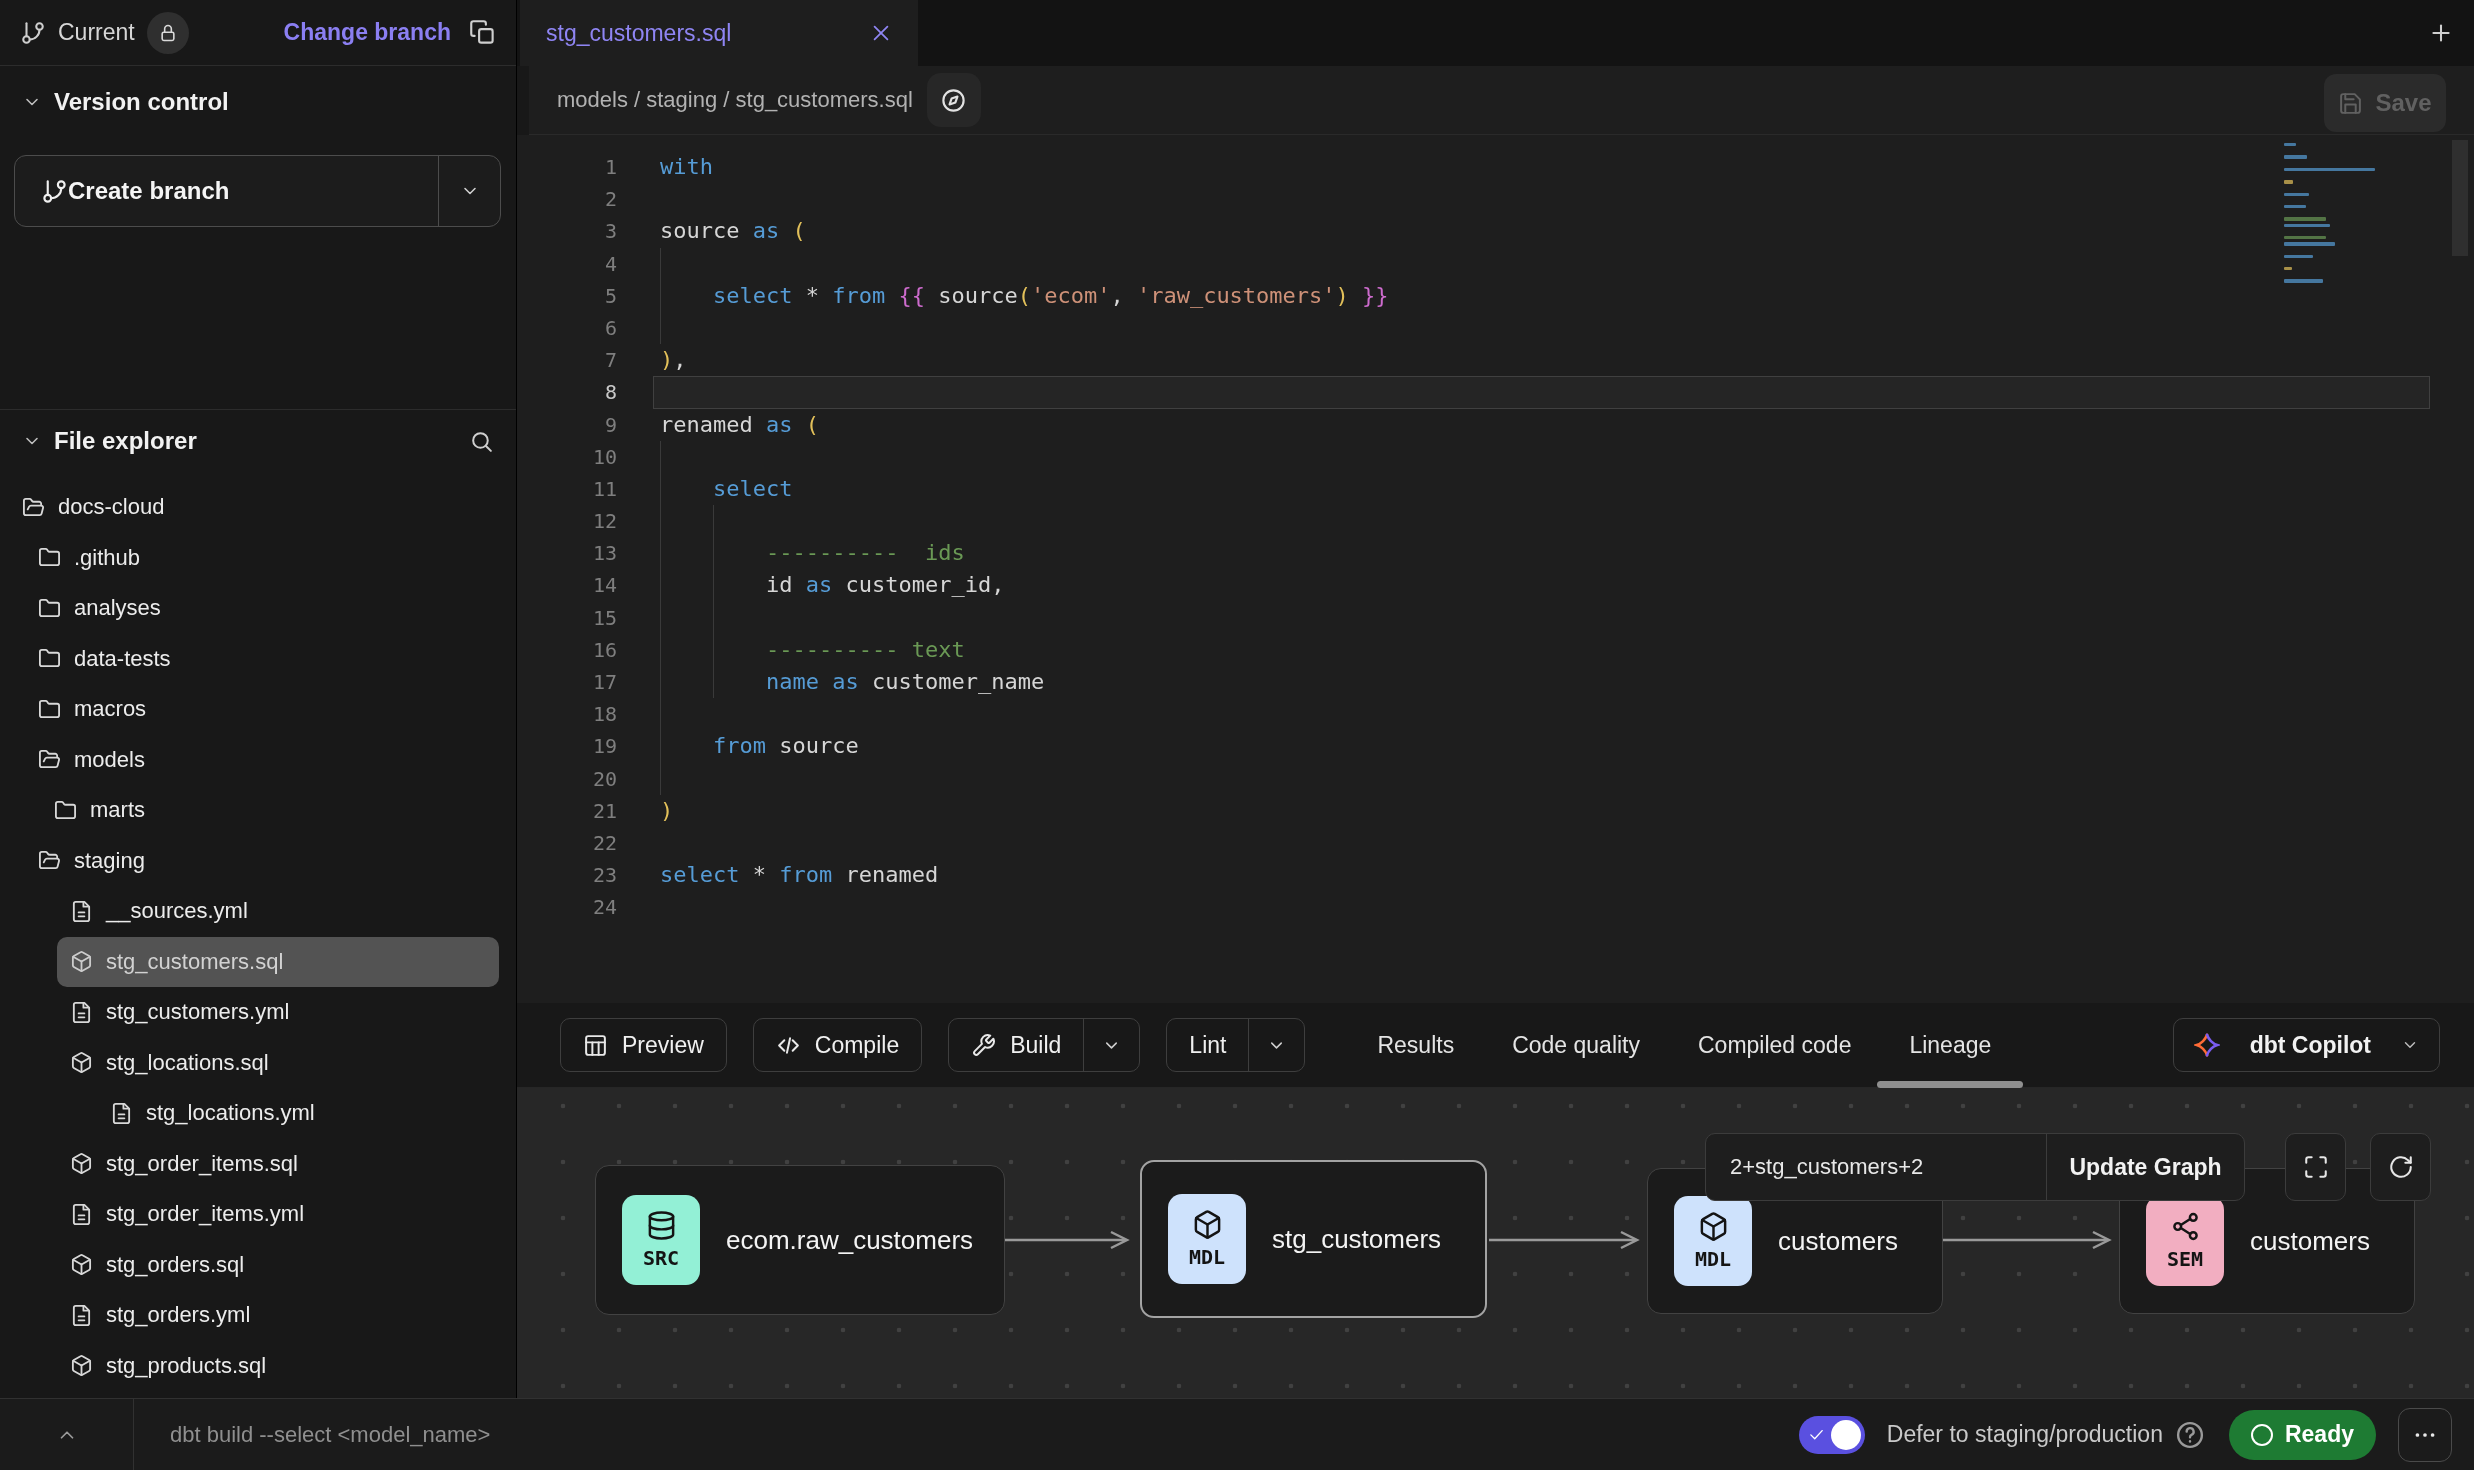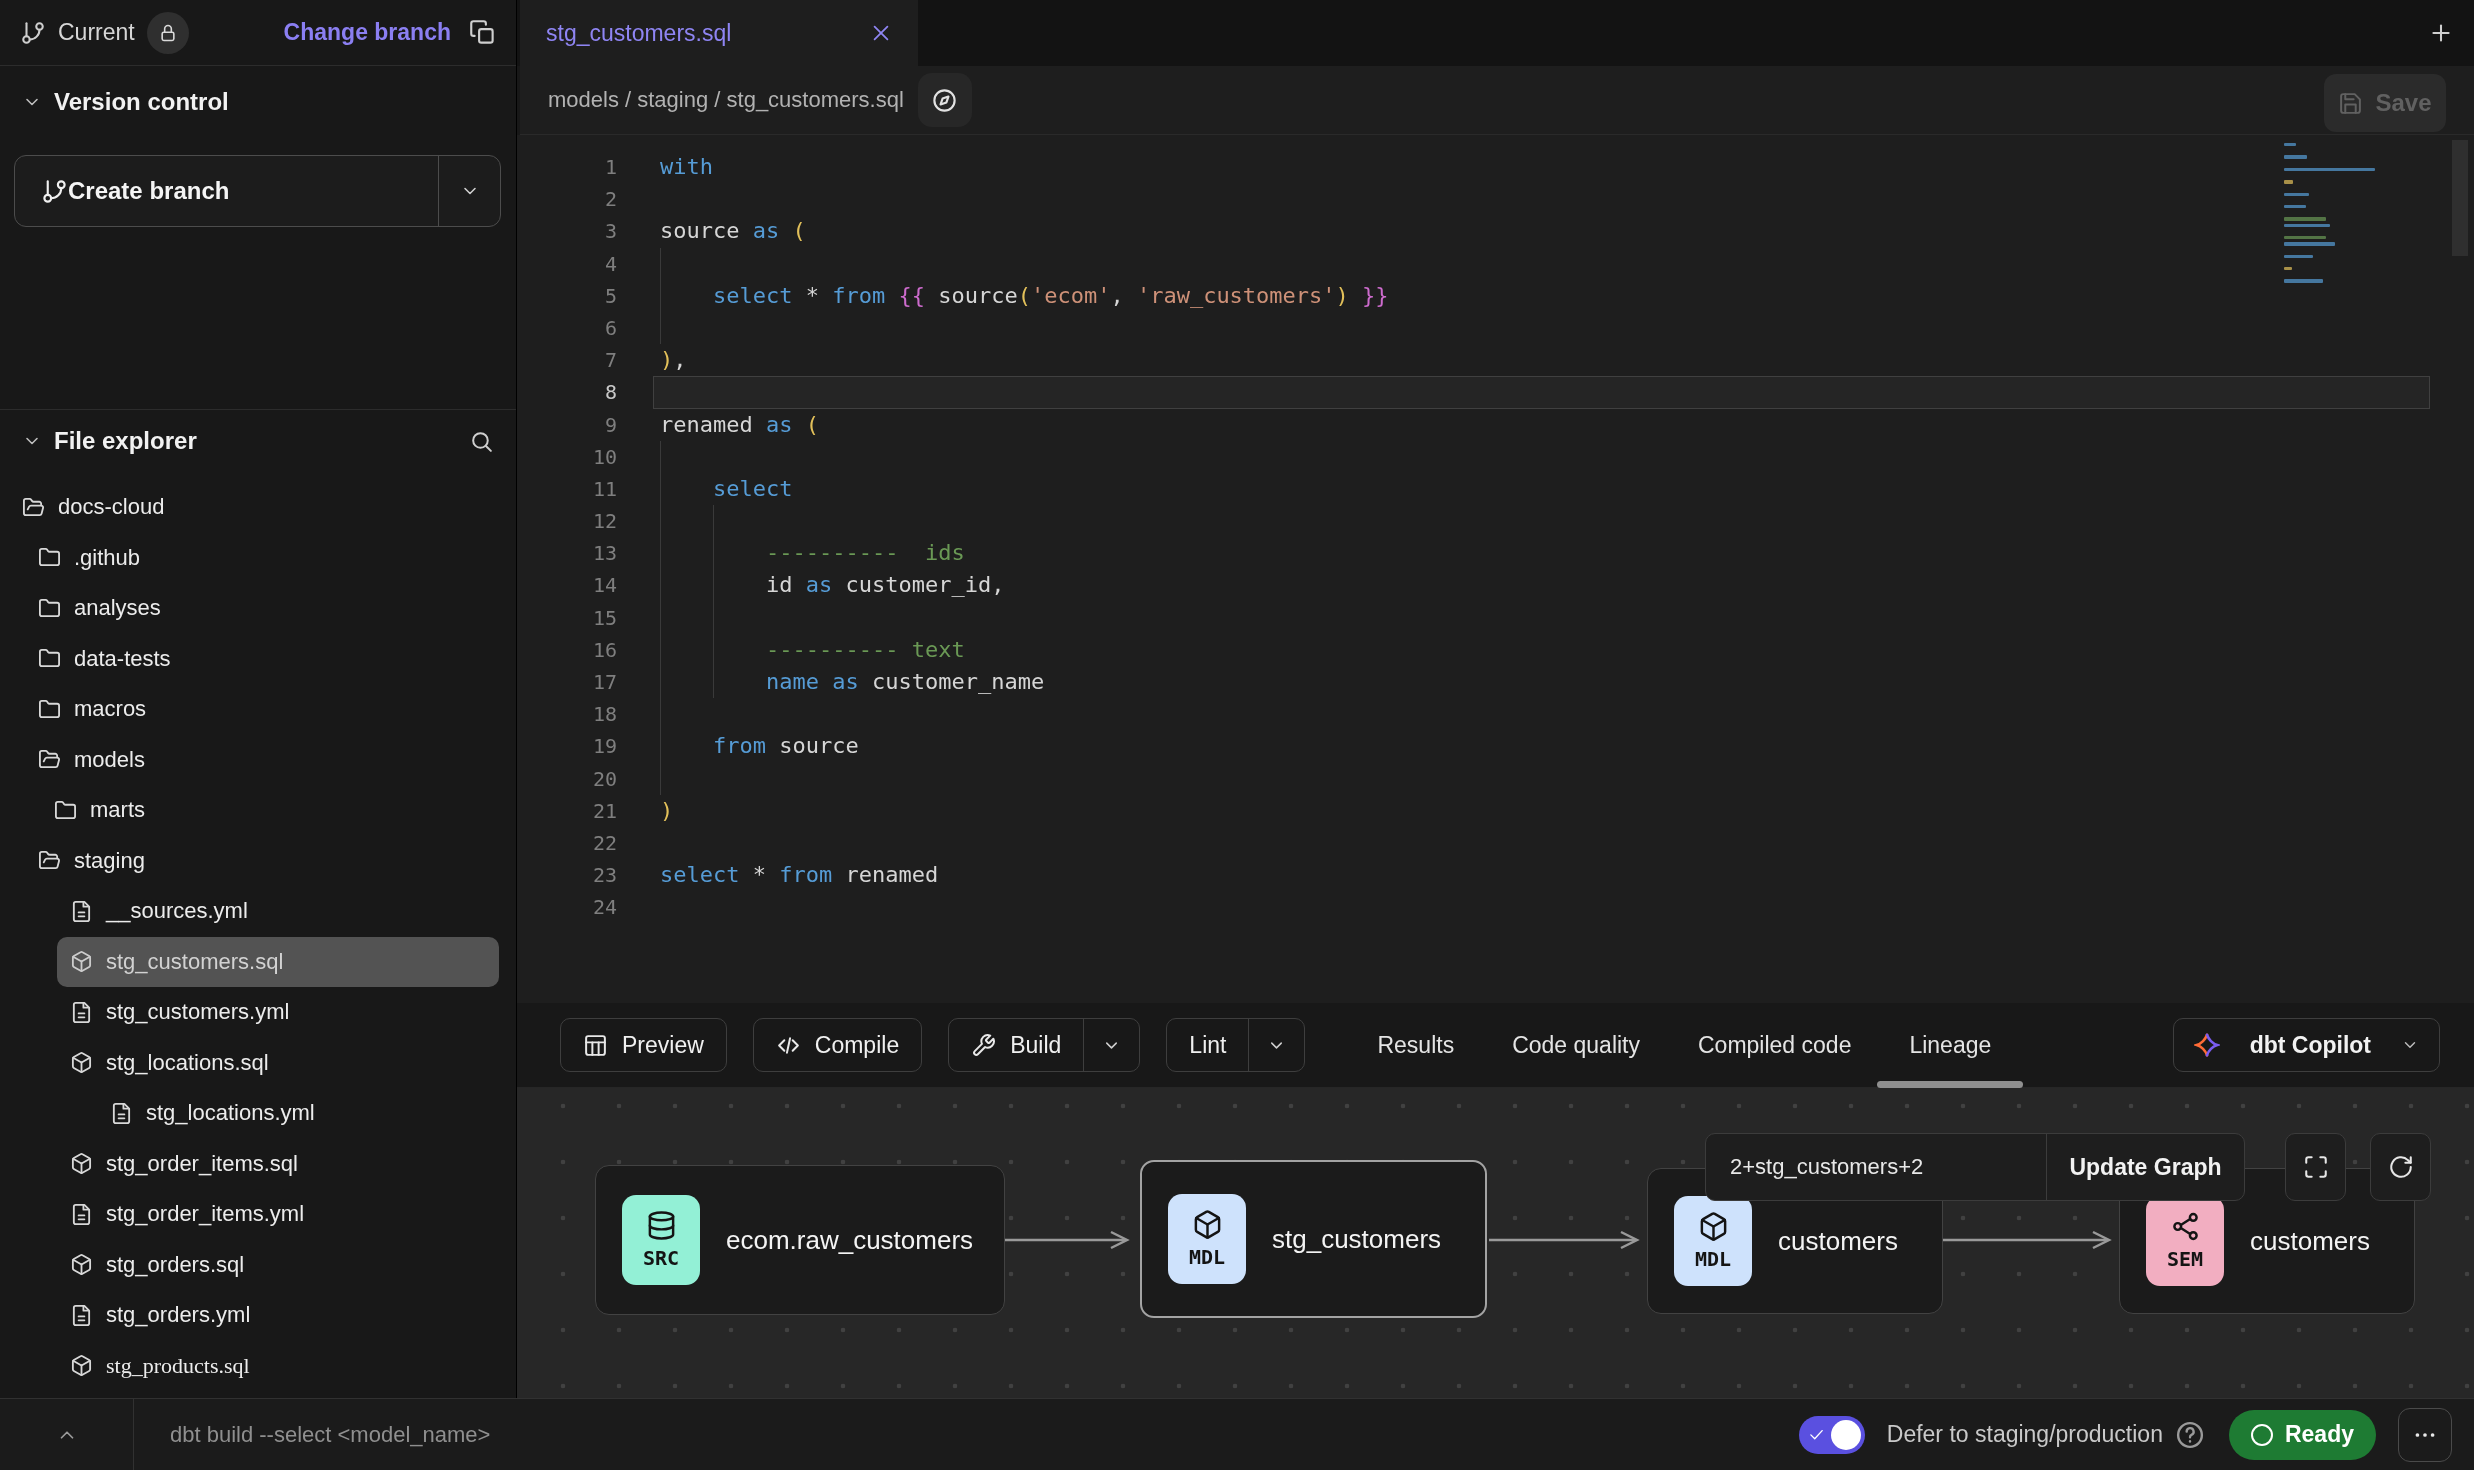--- a/index.html
+++ b/index.html
@@ -44,21 +44,21 @@
   
   #main { position:absolute; left:517px; top:0; right:0; height:1398px; }
 
   #tabbar { position:absolute; left:0; top:0; right:0; height:66px; background:#131313; display:flex; }
   #tab-active { width:398px; margin-left:3px; background:#1e1e1e; display:flex; align-items:center; justify-content:space-between; padding:0 26px; cursor:pointer; }
   #tab-title { font-size:23px; color:#8f85f3; }
   #tab-close { width:22px; height:22px; color:#8f85f3; cursor:pointer; }
   #tab-plus { margin-left:auto; width:66px; display:flex; align-items:center; justify-content:center; cursor:pointer; }
   #tab-plus .icon { width:26px; height:26px; color:#cfcfcf; }
 
-  #breadcrumb-bar { position:absolute; left:3px; top:66px; right:0; height:69px; background:#1e1e1e; border-bottom:1px solid #2a2a2a; display:flex; align-items:center; padding:0 28px; }
+  #breadcrumb-bar { position:absolute; left:12px; top:66px; right:0; height:69px; background:#1e1e1e; border-bottom:1px solid #2a2a2a; display:flex; align-items:center; padding:0 28px; }
   #breadcrumb { font-size:22px; color:#b2b2b2; }
   #copilot-bc-btn { width:54px; height:54px; margin-left:14px; border-radius:14px; background:#272727; display:flex; align-items:center; justify-content:center; cursor:pointer; }
   #copilot-bc-btn .icon { width:27px; height:27px; color:#e2e2e2; }
   #save-btn { position:absolute; right:28px; top:8px; width:122px; height:58px; background:#2b2b2b; border-radius:12px; display:flex; align-items:center; justify-content:center; gap:12px; cursor:default; }
   #save-btn .icon { width:25px; height:25px; color:#616161; }
   #save-label { font-size:24px; font-weight:700; color:#616161; }
 
   
   #editor { position:absolute; left:0; top:135px; right:0; height:868px; background:#1e1e1e; overflow:hidden; }
   #code-lines { position:absolute; left:0; top:16px; right:40px; }
@@ -357,21 +357,21 @@
             <span class="icon">
               <svg viewBox="0 0 24 24" fill="none" stroke="currentColor" stroke-width="1.9" stroke-linecap="round" stroke-linejoin="round">
                 <path d="M15 2H6a2 2 0 0 0-2 2v16a2 2 0 0 0 2 2h12a2 2 0 0 0 2-2V7Z"></path>
                 <path d="M14 2v5h5"></path>
                 <path d="M9 13h6"></path>
                 <path d="M9 17h6"></path>
               </svg>
             </span>
             <span class="tree-label">stg_orders.yml</span>
           </div>
-          <div class="tree-row" style="padding-left: 70px; font-family: Liberation Serif, serif;">
+          <div class="tree-row" style="padding-left: 70px;">
             <span class="icon">
               <svg viewBox="0 0 24 24" fill="none" stroke="currentColor" stroke-width="1.9" stroke-linecap="round" stroke-linejoin="round">
                 <path d="M21 16V8a2 2 0 0 0-1-1.73l-7-4a2 2 0 0 0-2 0l-7 4A2 2 0 0 0 3 8v8a2 2 0 0 0 1 1.73l7 4a2 2 0 0 0 2 0l7-4A2 2 0 0 0 21 16z"></path>
                 <polyline points="3.27 6.96 12 12.01 20.73 6.96"></polyline>
                 <line x1="12" y1="22.08" x2="12" y2="12"></line>
               </svg>
             </span>
             <span class="tree-label">stg_products.sql</span>
           </div>
         </div>

